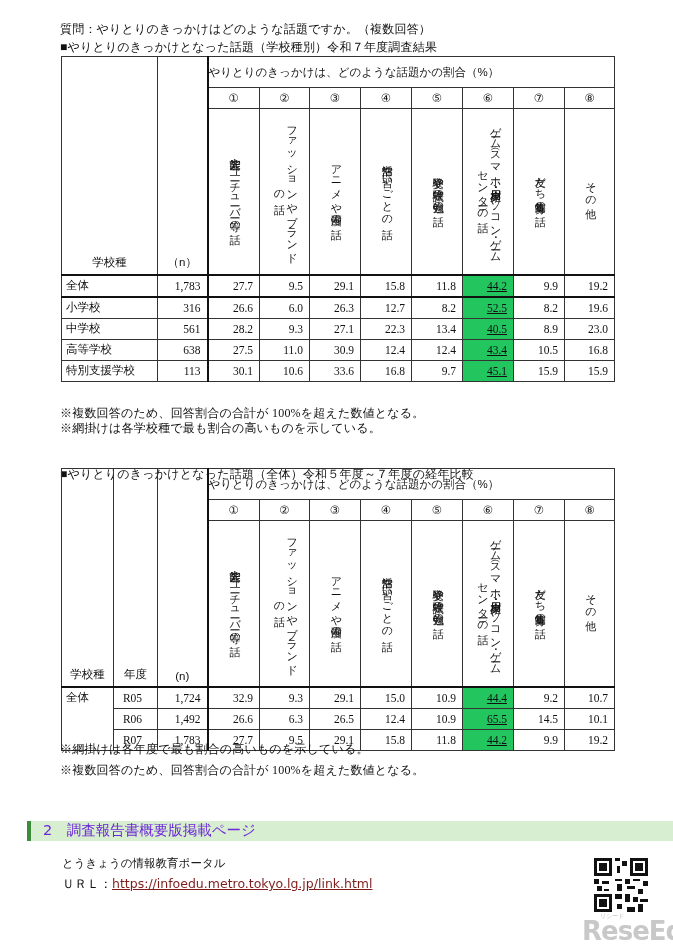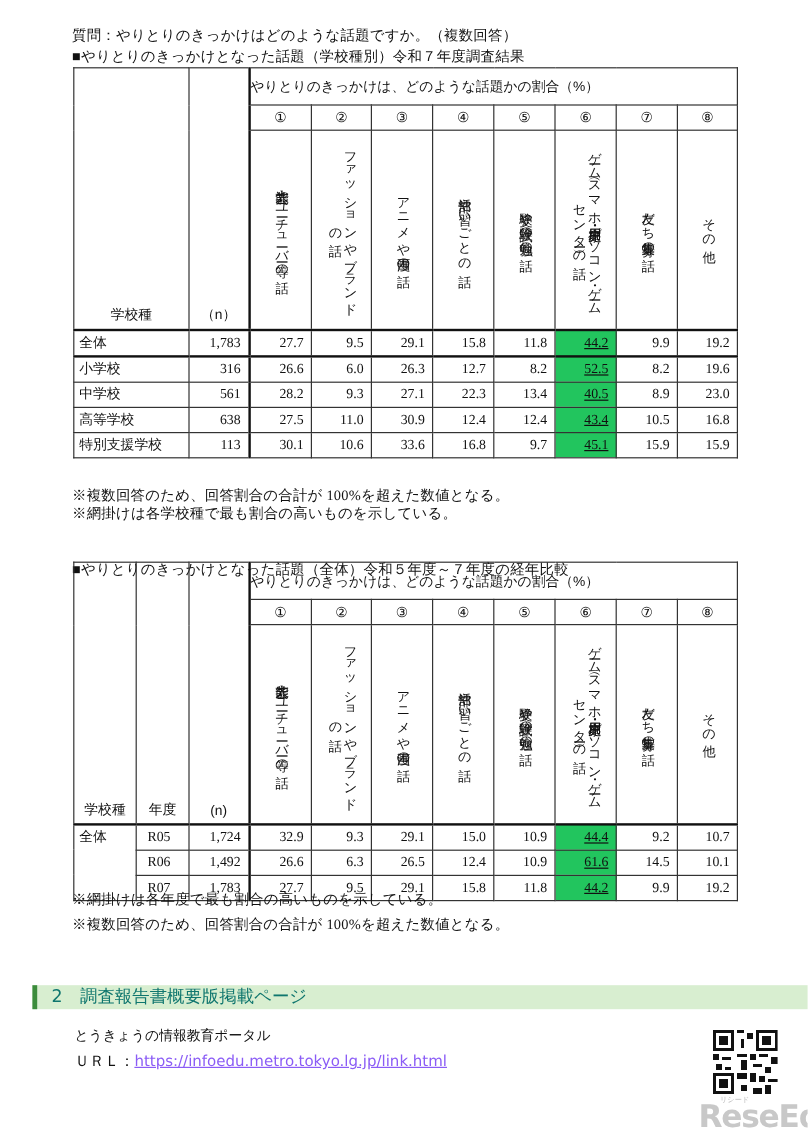--- a/index.html
+++ b/index.html
@@ -21,26 +21,26 @@
   .vcell { vertical-align:top; text-align:center; }
   .lbl-bottom { vertical-align:bottom; text-align:center; padding-bottom:4px !important;
                 font-family:Liberation Sans, sans-serif; font-size:11.5px; }
   .row-lbl { text-align:left; padding-left:4px !important;
              font-family:"DejaVu Sans","Liberation Sans",sans-serif; font-size:12px; }
   .val { text-align:right; padding-right:6px !important; height:20px; }
   .hl { background:#22c55e;text-decoration:underline; }
   .section-bar { position:absolute; left:27px; top:821px; width:643px; height:20px;
                  background:#d8eed0; border-left:4px solid #3c8c3c; }
   .section-bar span { position:absolute; left:12px; top:0px; font-size:14.5px;
-                      font-family:"DejaVu Sans","Liberation Sans",sans-serif; color:#0f766e; }
+                      font-family:"DejaVu Sans","Liberation Sans",sans-serif; color:#6d28d9; }
   .portal { position:absolute; left:62px; top:856px; font-size:11.5px;
             font-family:Liberation Mono, monospace; }
   .url-line { position:absolute; left:62px; top:876px; font-size:12.5px;
               font-family:"DejaVu Sans","Liberation Sans",sans-serif; }
-  .url-line a { color:#8b5cf6; text-decoration:underline;text-align:center; }
+  .url-line a { color:#7f1d1d; text-decoration:underline;text-align:center; }
   .qr { position:absolute; left:594px; top:858px; width:54px; height:54px; }
   .logo { position:absolute; left:582px; top:916px; font-size:26px; font-weight:bold;
           color:#c8c8c8; font-family:"DejaVu Sans","Liberation Sans",sans-serif; letter-spacing:-1px; }
   .logo small { position:absolute; left:18px; top:-4px; font-size:6px; color:#bbb; font-weight:normal; letter-spacing:0; }
 </style>
 </head>
 <body>
 
 <div class="caption" style="top:21px;">質問：やりとりのきっかけはどのような話題ですか。（複数回答）</div>
 <div class="caption" style="top:39px;">■やりとりのきっかけとなった話題（学校種別）令和７年度調査結果</div>
@@ -240,21 +240,21 @@
     <td class="val">10.7</td>
   </tr>
   <tr>
     <td class="val" style="text-align:center; padding-right:0;">R06</td>
     <td class="val">1,492</td>
     <td class="val thick-l">26.6</td>
     <td class="val">6.3</td>
     <td class="val">26.5</td>
     <td class="val">12.4</td>
     <td class="val">10.9</td>
-    <td class="val hl">61.6</td>
+    <td class="val hl">65.5</td>
     <td class="val">14.5</td>
     <td class="val">10.1</td>
   </tr>
   <tr>
     <td class="val" style="text-align:center; padding-right:0;margin-top:45px;">R07</td>
     <td class="val">1,783</td>
     <td class="val thick-l">27.7</td>
     <td class="val">9.5</td>
     <td class="val">29.1</td>
     <td class="val">15.8</td>

